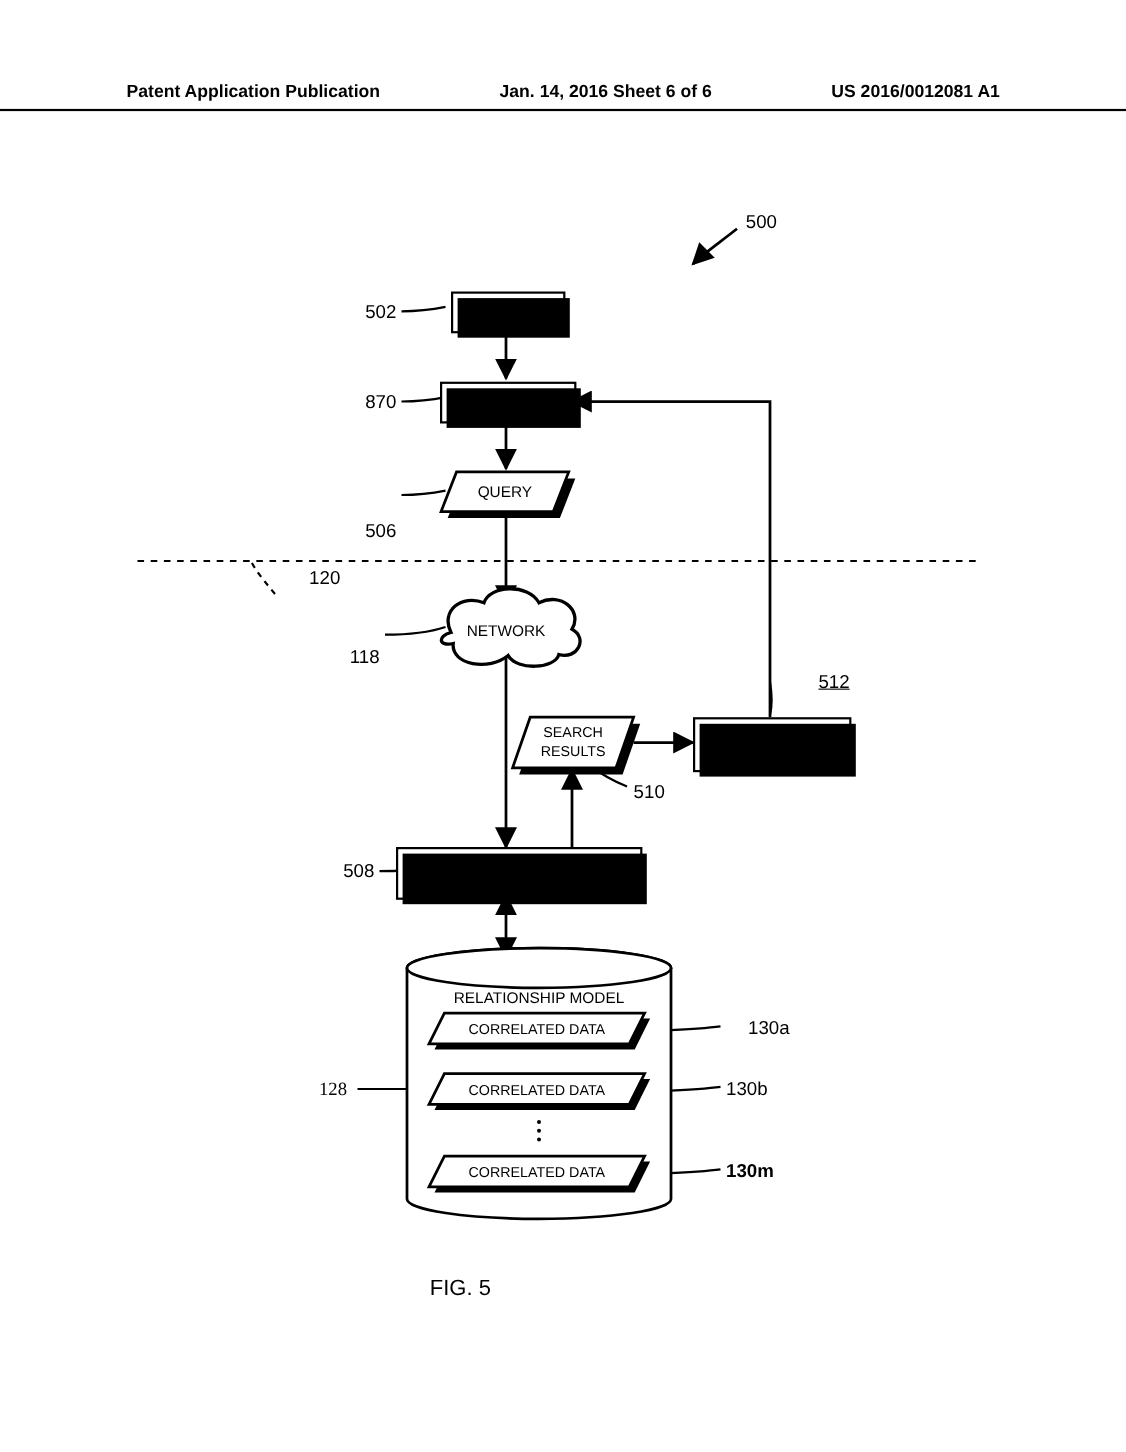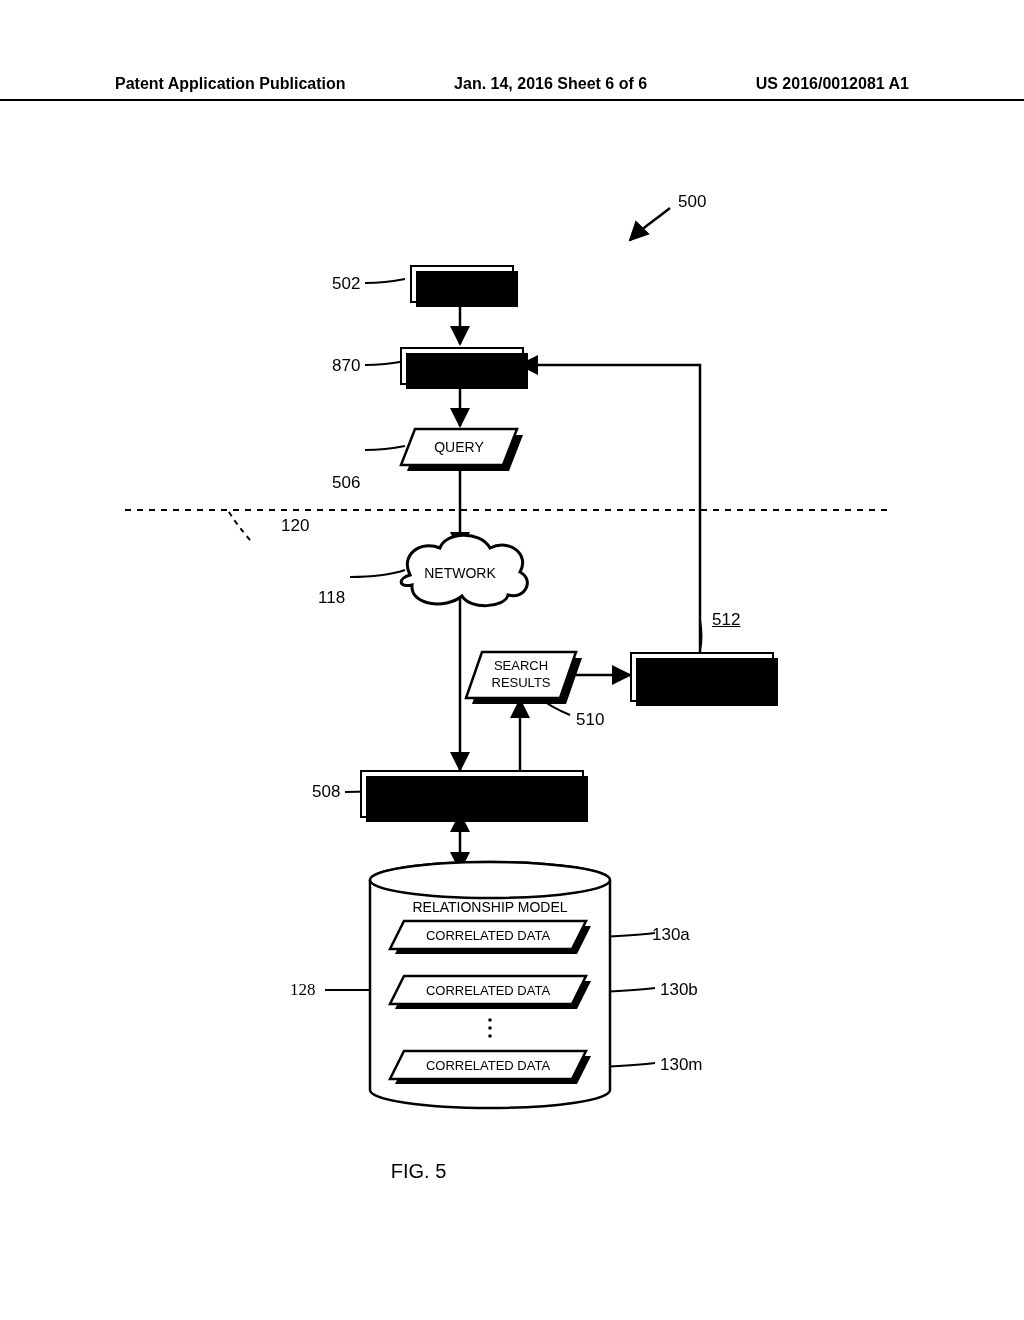--- a/index.html
+++ b/index.html
@@ -192,21 +192,21 @@
 SEARCH MODULE</div>
 
   <div class="label" style="left:678px; top:22px;">500</div>
   <div class="label" style="left:332px; top:104px;">502</div>
   <div class="label" style="left:332px; top:186px;">870</div>
   <div class="label" style="left:332px; top:270px;margin-top:33px;">506</div>
   <div class="label" style="left:318px; top:398px;margin-top:20px;">118</div>
   <div class="label" style="left:256px; top:346px;margin-left:25px;">120</div>
   <div class="label" style="left:312px; top:612px;">508</div>
   <div class="label" style="left:576px; top:540px;">510</div>
-  <div class="label" style="left:712px; top:440px;text-decoration:underline;">512</div>
+  <div class="label" style="left:744px; top:440px;text-decoration:underline;">512</div>
   <div class="label" style="left:290px; top:810px;font-family:Liberation Serif, serif;">128</div>
-  <div class="label" style="left:652px; top:755px;">130a</div>
+  <div class="label" style="left:680px; top:755px;">130a</div>
   <div class="label" style="left:660px; top:810px;">130b</div>
-  <div class="label" style="left:660px; top:885px;">130m</div>
+  <div class="label" style="left:660px; top:885px;font-weight:bold;">130m</div>
 
 </div>
 
 <div class="fig-caption">FIG. 5</div>
 
 </body></html>

